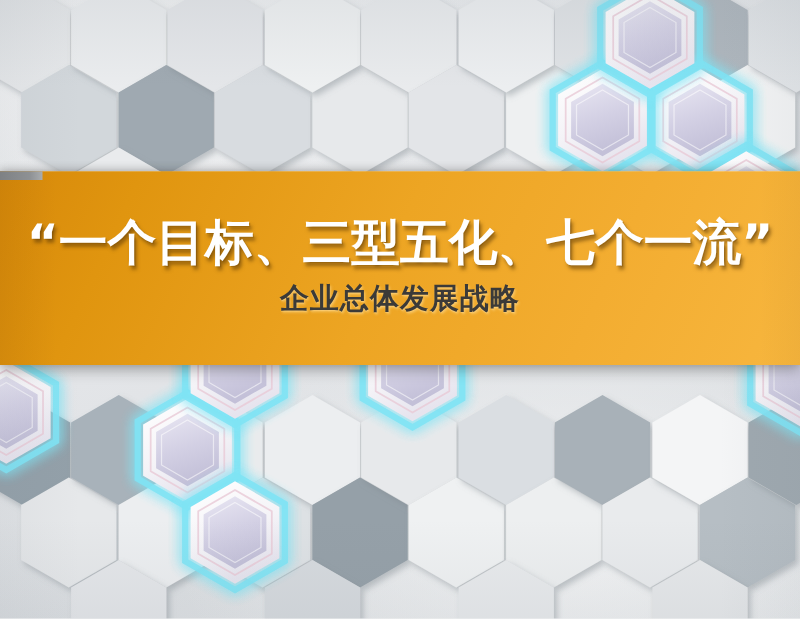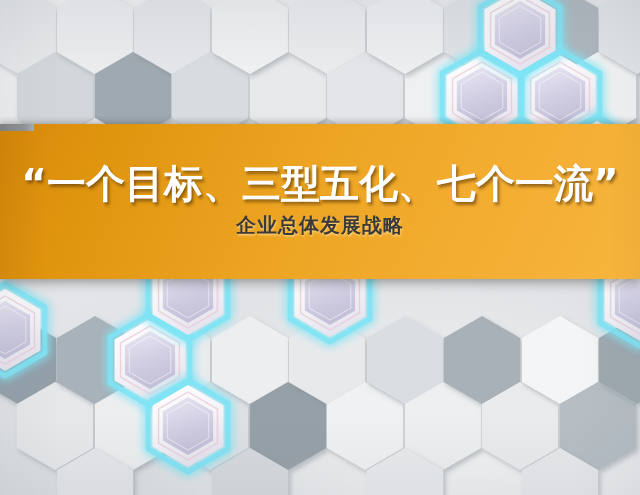--- a/index.html
+++ b/index.html
@@ -37,21 +37,21 @@
       linear-gradient(to bottom, rgba(120,130,140,0.10) 0%, rgba(120,130,140,0) 14%),
       linear-gradient(to top, rgba(120,130,140,0.09) 0%, rgba(120,130,140,0) 16%),
       linear-gradient(to right, rgba(120,130,140,0.07) 0%, rgba(120,130,140,0) 10%, rgba(120,130,140,0) 90%, rgba(120,130,140,0.07) 100%);
     pointer-events: none;
   }
 
   
   .band {
     position: absolute;
     left: 0;
-    top: 124px;
+    top: 137px;
     width: 640px;
     height: 155px;
     background: linear-gradient(115deg, #d7890a 0%, #e0950f 16%, #eda523 48%, #f3ad31 74%, #f7b63e 100%);
     box-shadow:
       0 4px 10px rgba(60,60,60,0.40),
       0 -2px 6px rgba(60,60,60,0.22);
   }
   .band-fold {
     position: absolute;
     left: 0;
@@ -83,21 +83,21 @@
     color: #ffffff;
     letter-spacing: 0px;
     line-height: 1.05;
     white-space: nowrap;
     text-shadow:
       2px 3px 3px rgba(90,55,5,0.55),
       1px 1px 0 rgba(120,75,10,0.30);
     margin-bottom: 8px;
   }
   .title-sub {
-    font-size: 20px;
+    font-size: 23px;
     font-weight: bold;
     color: #3b3a38;
     letter-spacing: 1px;
     white-space: nowrap;
     text-shadow:
       1px 2px 2px rgba(255,222,150,0.55),
       0 1px 0 rgba(255,210,130,0.45);
   }
 </style>
 </head>

